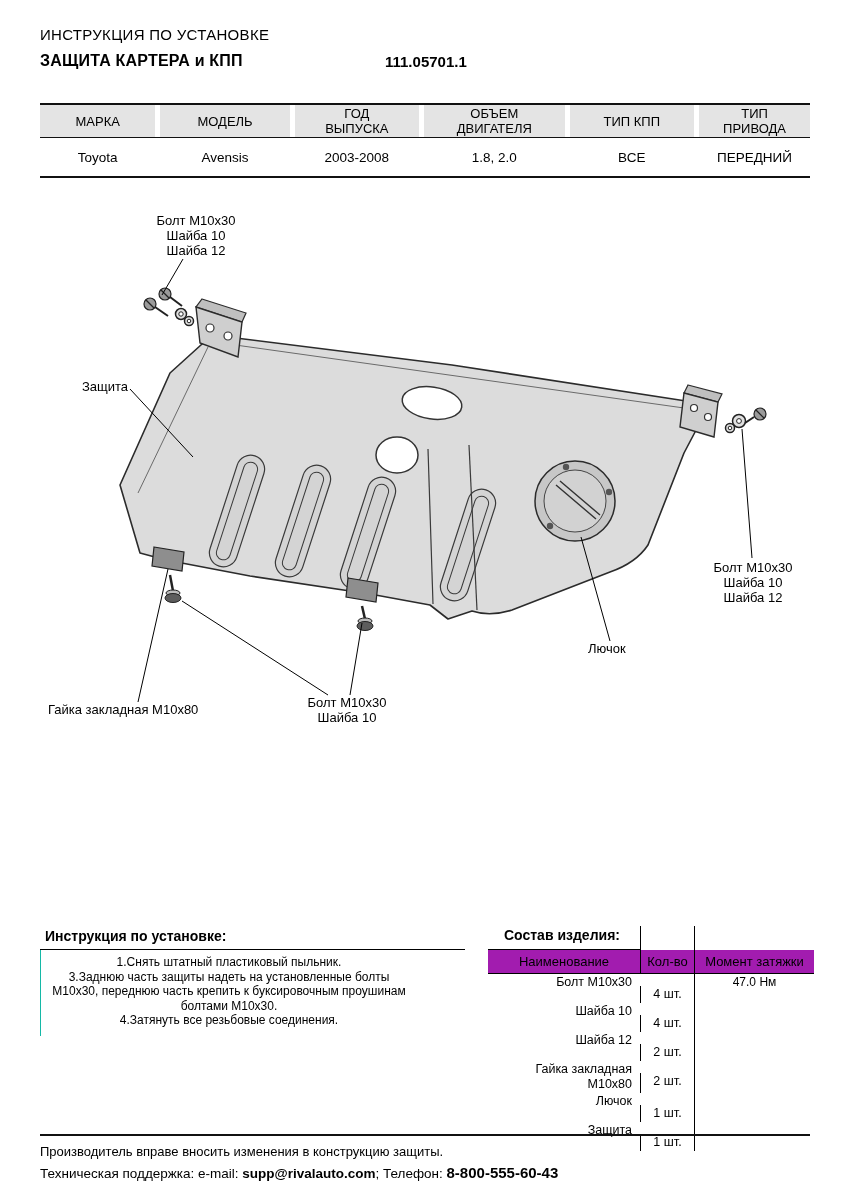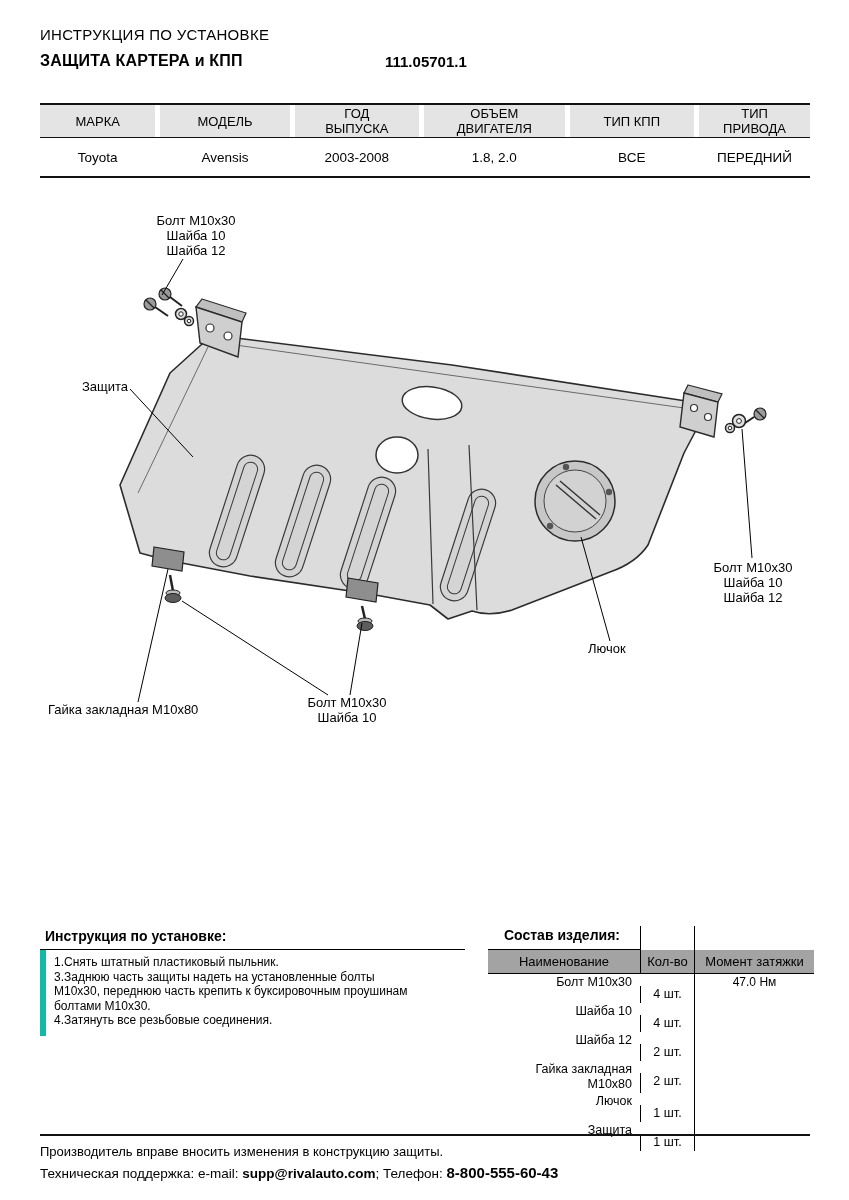--- a/index.html
+++ b/index.html
@@ -31,29 +31,29 @@
     height:38px; display:flex; align-items:center; justify-content:center;
     font-size:13.5px;
   }
 
   
   .dlabel { font-size:13px; line-height:15px; }
 
   
   .ins-section { left:40px; top:928px; width:425px; }
   .ins-heading { font-weight:bold; font-size:14px; padding:0 0 5px 5px; border-bottom:1.5px solid #000; }
-  .ins-list { border-left:6px solid #14b8a6; padding:5px 0 8px 8px; }
+  .ins-list { border-left:1px solid #14b8a6; padding:5px 0 8px 8px;text-align:center; }
   .ins-item { font-size:12px; line-height:14.5px; width:360px; }
 
   
   .parts-section { left:488px; top:926px; width:326px; }
   .p-grid { display:grid; grid-template-columns:152px 54px 120px; }
   .c2, .c3 { border-left:1px solid #000; }
   .p-head-cell { font-weight:bold; font-size:14px; padding:1px 0 6px 16px; border-bottom:1.5px solid #000; }
-  .p-colhead { background:#a3a3a3; text-align:center; font-size:13px; padding:4px 0; border-bottom:1px solid #000; }
+  .p-colhead { background:#a21caf; text-align:center; font-size:13px; padding:4px 0; border-bottom:1px solid #000; }
   .p-name { text-align:right; padding:1px 8px 1px 0; font-size:12.5px; line-height:15px; }
   .p-qty  { text-align:center; font-size:12.5px; padding:1px 0; line-height:15px;margin-top:12px; }
   .p-tq   { text-align:center; font-size:12px; padding:1px 0; line-height:15px; }
 
   
   .footer-rule { left:40px; top:1134px; width:770px; border-top:2px solid #111; height:0; }
   .footer-line1 { left:40px; top:1144px; font-size:13px; }
   .footer-line2 { left:40px; top:1164px; font-size:13.5px; }
   .email { color:#000000; font-weight:bold; text-decoration:none; cursor:pointer; }
   .phone { font-weight:bold; font-size:15px; }

